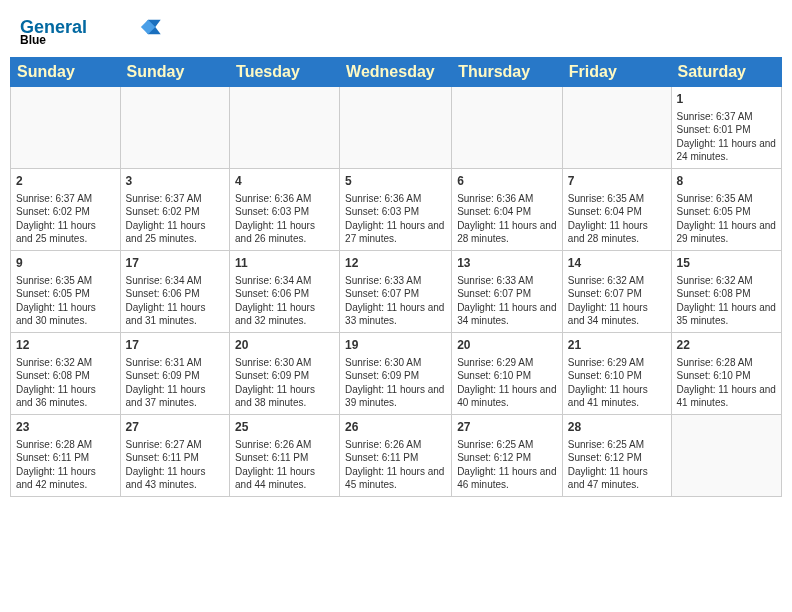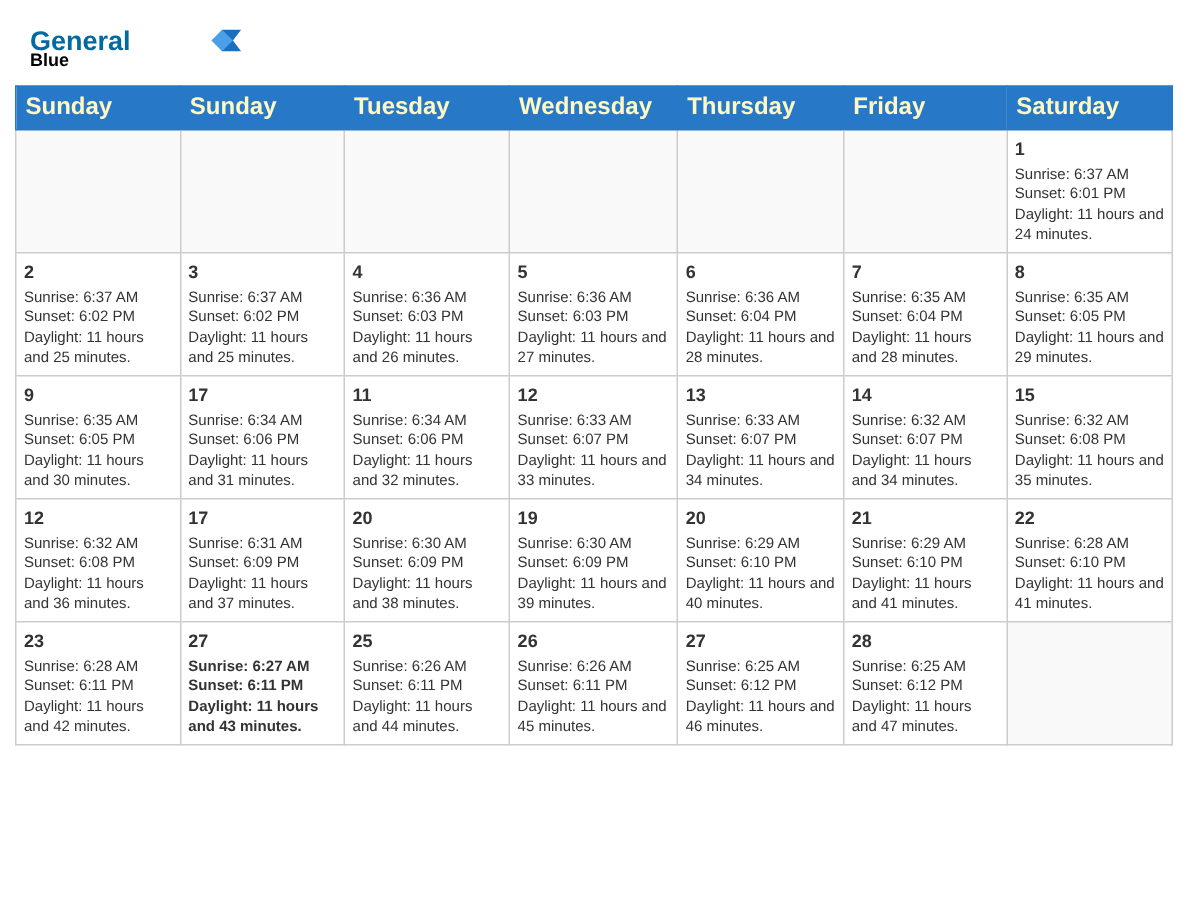--- a/index.html
+++ b/index.html
@@ -270,21 +270,21 @@
       </tr>
       <tr class="week-row">
         <td>
           <span class="day-num">23</span>
           <div class="day-info" style="white-space: pre-line;">Sunrise: 6:28 AM
 Sunset: 6:11 PM
 Daylight: 11 hours and 42 minutes.</div>
         </td>
         <td>
           <span class="day-num">27</span>
-          <div class="day-info" style="white-space: pre-line; font-weight: bold;">Sunrise: 6:27 AM
+          <div class="day-info" style="white-space: pre-line;">Sunrise: 6:27 AM
 Sunset: 6:11 PM
 Daylight: 11 hours and 43 minutes.</div>
         </td>
         <td>
           <span class="day-num">25</span>
           <div class="day-info" style="white-space: pre-line;">Sunrise: 6:26 AM
 Sunset: 6:11 PM
 Daylight: 11 hours and 44 minutes.</div>
         </td>
         <td>

